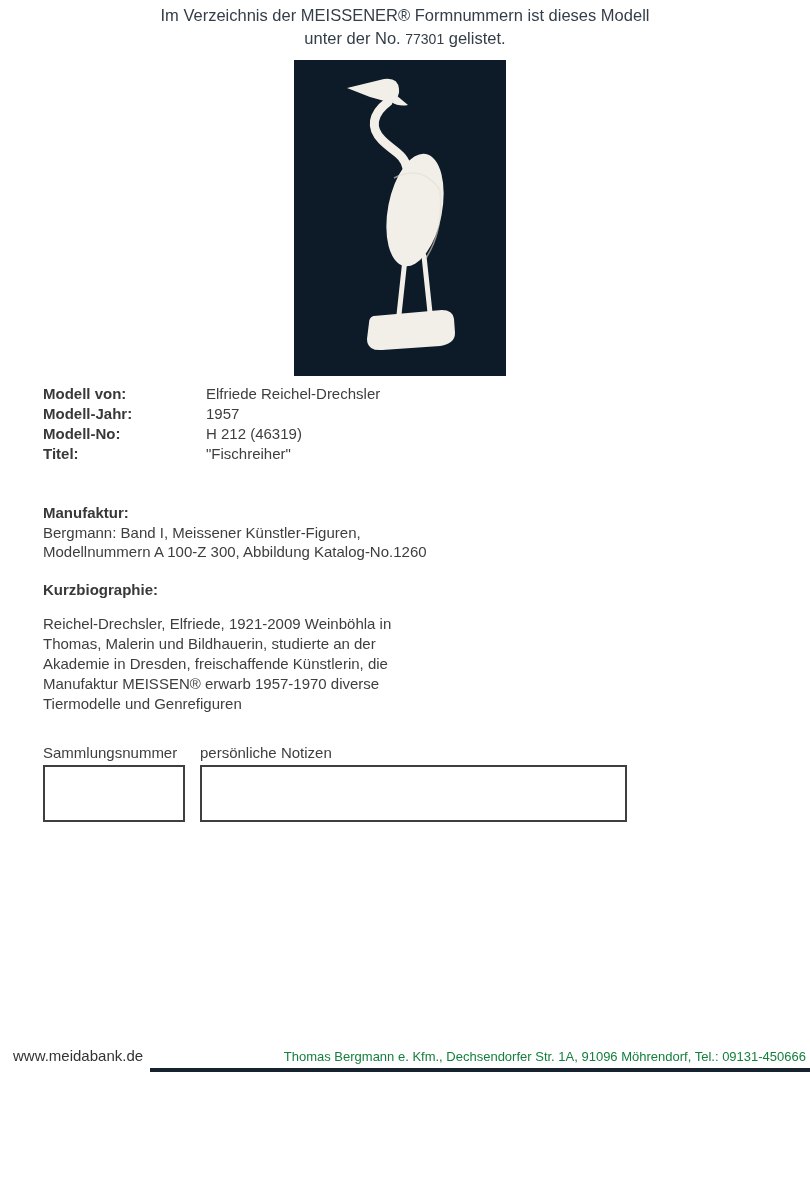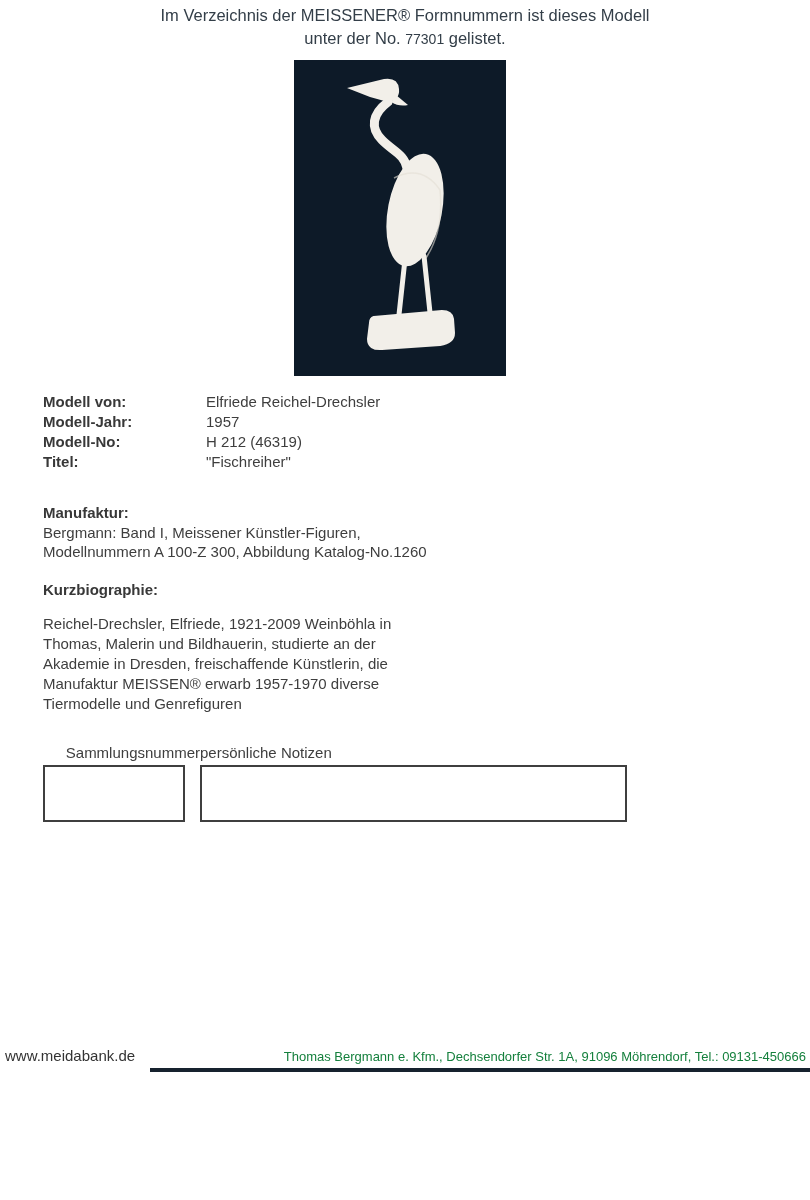--- a/index.html
+++ b/index.html
@@ -22,21 +22,21 @@
   }
   .model-no-strong { font-weight:400; font-size:14px; }
   
   .figure-wrap {
     position:absolute; left:294px; top:60px;
     width:212px; height:316px;
   }
   .figure-wrap svg { display:block; }
   
   .details {
-    position:absolute; left:43px; top:392px;
+    position:absolute; left:43px; top:384px;
     font-size:15px; line-height:20px;
   }
   .detail-row { display:flex; }
   .detail-label { width:163px; font-weight:700; color:#383838; }
   .detail-value { color:#3e3e3e; }
   
   .literatur {
     position:absolute; left:43px; top:503px;
     font-size:15px; line-height:19.5px;
   }
@@ -48,36 +48,36 @@
   }
   .kurzbio-text {
     position:absolute; left:43px; top:614px;
     font-size:15px; line-height:20px;
   }
   
   .form-labels {
     position:absolute; left:43px; top:744px;
     display:flex; font-size:15px; color:#3e3e3e;
   }
-  .label-sammlung { width:157px;text-align:right; }
+  .label-sammlung { width:157px; }
   .form-boxes { position:absolute; left:43px; top:765px; display:flex; }
   .box {
     border:2px solid #3f3f3f;
     background:#ffffff;
     height:57px;
   }
   .box-sammlung { width:142px; margin-right:15px; }
   .box-notizen { width:427px; }
   
   .footer {
     position:absolute; left:0; bottom:8px; width:810px;
     display:flex; justify-content:space-between; align-items:baseline;
   }
   .footer-site {
-    margin-left:5px;
+    margin-left:13px;
     font-size:15px; color:#333333;
   }
   .footer-contact {
     margin-right:4px;
     font-size:13px; color:#15803d;text-align:center;
   }
   .bottom-bar {
     position:absolute; left:150px; right:0; bottom:0;
     height:4px;
   }

